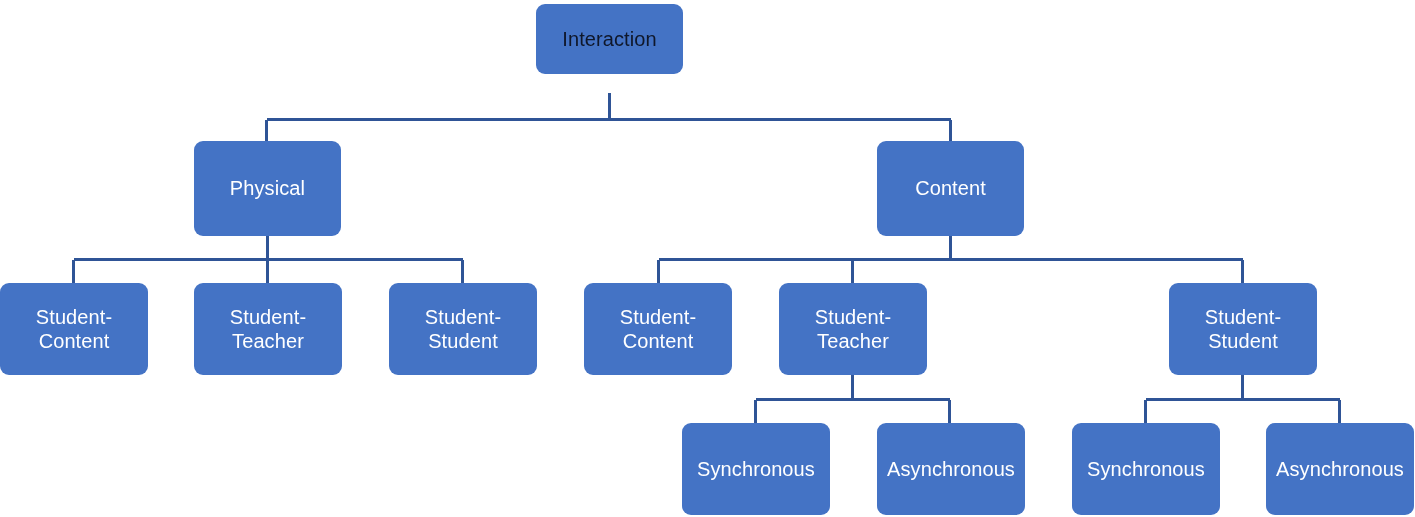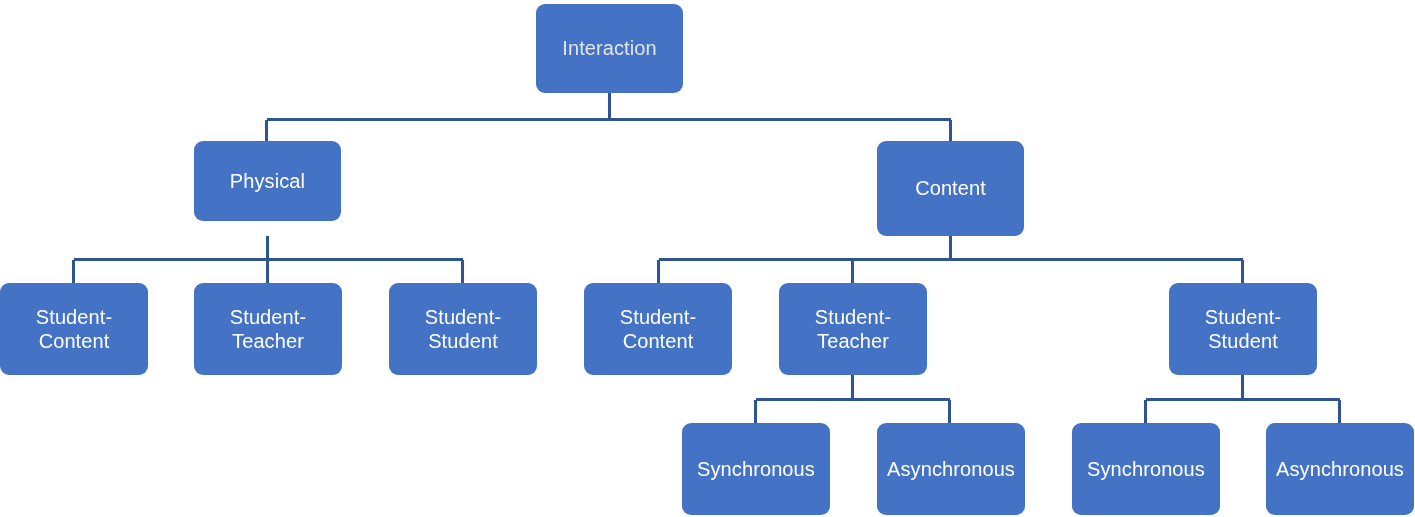--- a/index.html
+++ b/index.html
@@ -81,23 +81,23 @@
 
       <path d="M 1242.5 375 L 1242.5 399.5"></path>
       <path d="M 1145.5 399.5 L 1339.5 399.5"></path>
       <path d="M 1145.5 399.5 L 1145.5 423"></path>
       <path d="M 1339.5 399.5 L 1339.5 423"></path>
     </g>
   </svg>
 
   <div id="node-layer">
 
-    <div class="node" style="left: 536px; top: 4px; width: 147px; height: 89px; background: rgb(68, 115, 197); color: #e5e5e5;">Interaction</div>
+    <div class="node" style="left: 536px; top: 4px; width: 147px; height: 70px; background: rgb(68, 115, 197); color: #0f172a;">Interaction</div>
 
-    <div class="node" style="left: 194px; top: 141px; width: 147px; height: 80px; background: rgb(68, 115, 197); color: rgb(255, 255, 255);">Physical</div>
+    <div class="node" style="left: 194px; top: 141px; width: 147px; height: 95px; background: rgb(68, 115, 197); color: rgb(255, 255, 255);">Physical</div>
 
     <div class="node" style="left: 877px; top: 141px; width: 147px; height: 95px; background: rgb(68, 115, 197); color: rgb(255, 255, 255);">Content</div>
 
     <div class="node" style="left: 0px; top: 283px; width: 148px; height: 92px; background: rgb(68, 115, 197); color: rgb(255, 255, 255);">Student-
 Content</div>
 
     <div class="node" style="left: 194px; top: 283px; width: 148px; height: 92px; background: rgb(68, 115, 197); color: rgb(255, 255, 255);">Student-
 Teacher</div>
 
     <div class="node" style="left: 389px; top: 283px; width: 148px; height: 92px; background: rgb(68, 115, 197); color: rgb(255, 255, 255);">Student-

